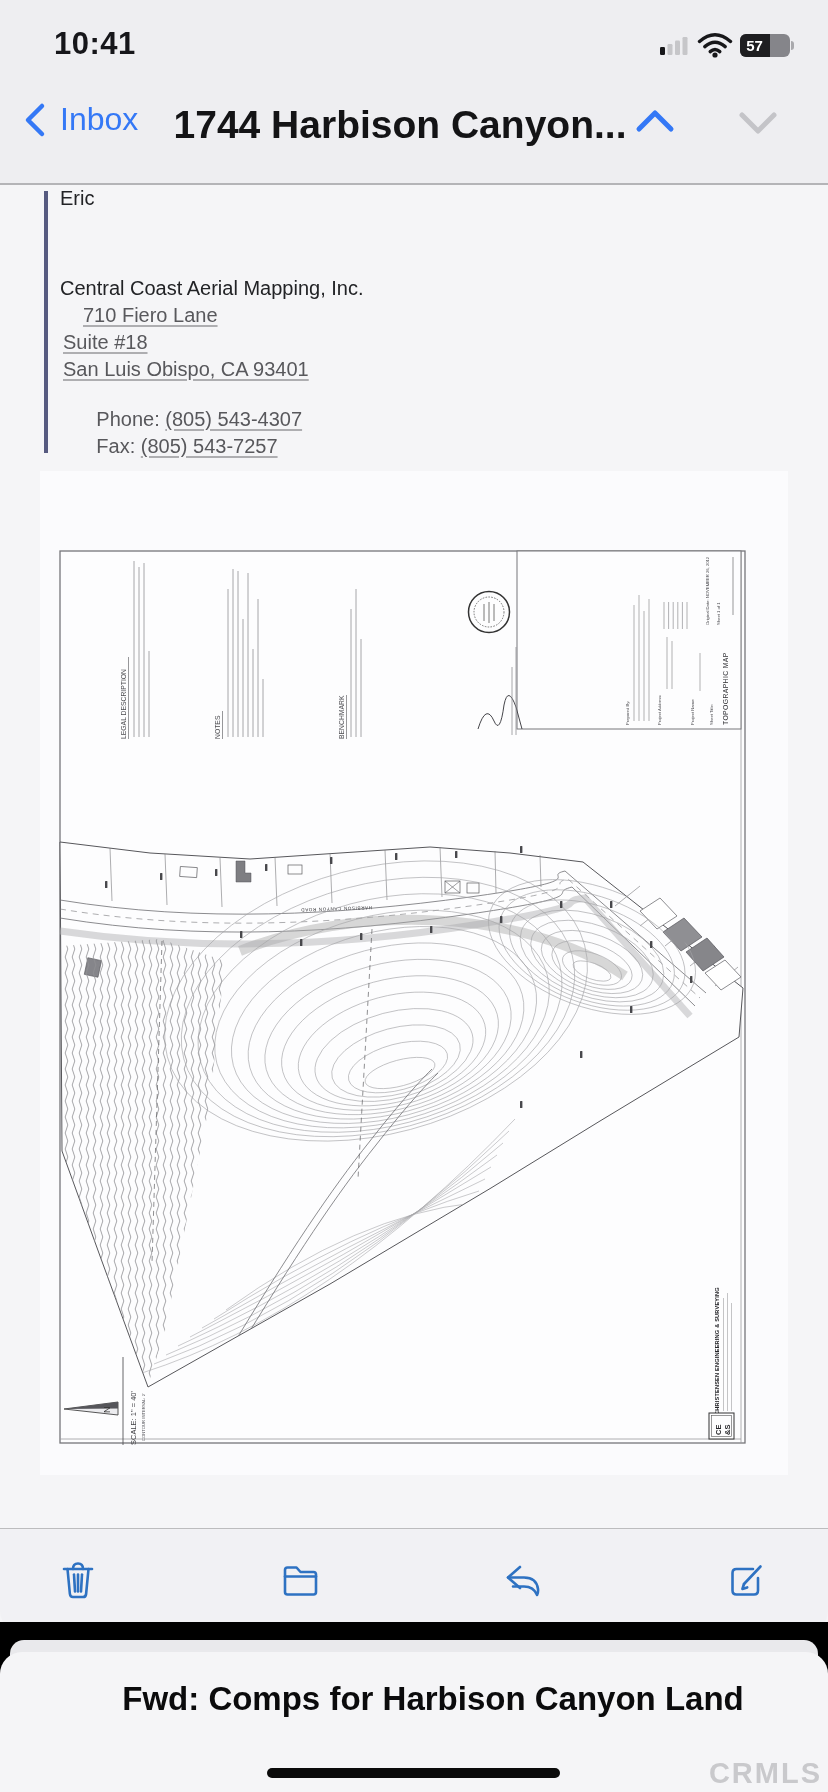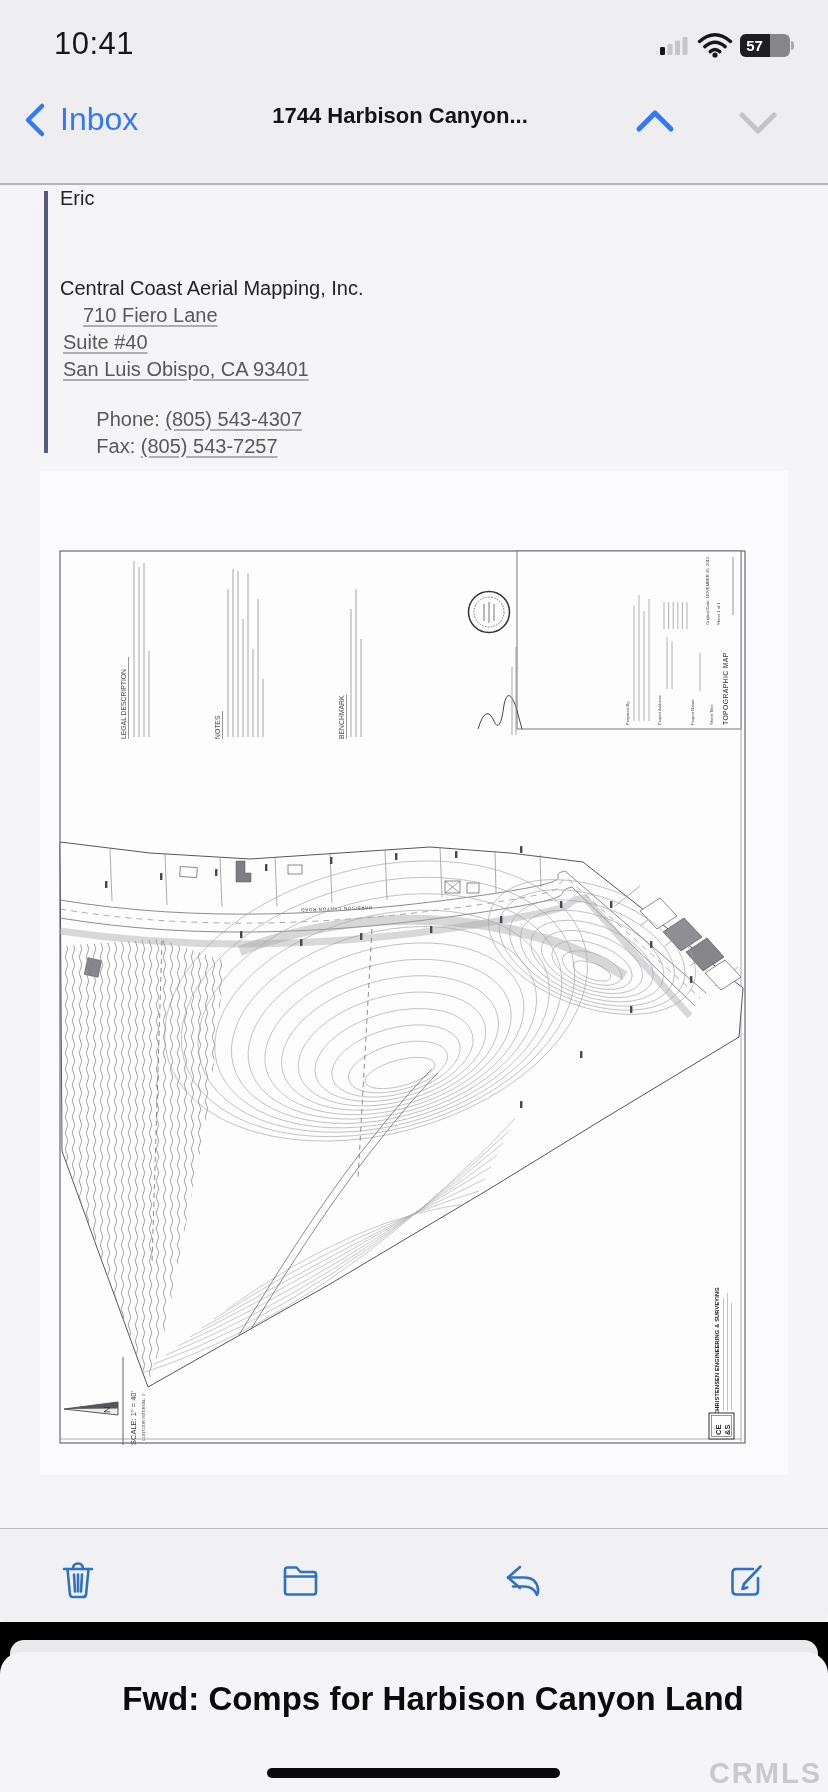--- a/index.html
+++ b/index.html
@@ -1,31 +1,31 @@
 <!DOCTYPE html>
 <html><head>
 <meta charset="utf-8">
 <style>
   html,body{margin:0;padding:0;background:#000;}
   .screen{position:relative;width:828px;height:1792px;margin:0 auto;background:#f5f5f7;
           font-family:"Liberation Sans",sans-serif;overflow:hidden;}
   
   .top-chrome{position:absolute;left:0;top:0;width:828px;height:183px;background:#eeeef1;}
   .hairline{position:absolute;left:0;top:183px;width:828px;height:1.5px;background:#b4b4b7;}
-  .time{position:absolute;left:54px;top:26px;font-size:31px;font-weight:400;color:#16161a;letter-spacing:.5px;}
+  .time{position:absolute;left:54px;top:26px;font-size:31px;font-weight:700;color:#16161a;letter-spacing:.5px;}
   .status-icons{position:absolute;right:34px;top:32px;display:flex;align-items:center;gap:7px;}
   .battery{position:relative;width:50px;height:23px;border-radius:6px;overflow:hidden;display:flex;background:#85858a;}
   .battery .pct{width:60%;background:#1e1e21;color:#fff;font-size:15px;font-weight:700;
                 display:flex;align-items:center;justify-content:center;}
   .battery-nub{width:3px;height:9px;background:#a9a9ad;border-radius:0 3px 3px 0;margin-left:1.5px;}
   
   .back-btn{position:absolute;left:24px;top:101px;display:flex;align-items:center;gap:14px;color:#3478f6;}
   .back-label{font-size:32px;}
   .nav-title{position:absolute;left:150px;top:103px;width:500px;text-align:center;
-             font-size:22px;font-weight:700;color:#141416;white-space:nowrap;}
+             font-size:39px;font-weight:700;color:#141416;white-space:nowrap;}
   .chev{position:absolute;top:103px;}
   
   .email-area{position:absolute;left:0;top:184.5px;width:828px;height:1343px;background:#f5f5f7;padding-left:28px;}
   .quote-bar{position:absolute;left:44px;top:6px;width:4px;height:262px;background:#565a80;}
   .eline{position:absolute;font-size:20px;white-space:pre;color:#222326;}
   .elink{color:#58585c;text-decoration:underline;text-decoration-color:#aeaeb1;
          text-decoration-thickness:1.5px;text-underline-offset:3px;}
   .egray{color:#58585c;}
   
   .attachment{position:absolute;left:40px;top:286px;width:748px;height:1004px;background:#fbfbfd;}
@@ -84,21 +84,21 @@
   <svg class="chev" style="left:736px;" width="44" height="40">
     <polyline points="6,12 22,28 38,12" stroke="#c4c4c8" stroke-width="5" fill="none" stroke-linecap="round" stroke-linejoin="round"></polyline>
   </svg>
   <div class="hairline"></div>
 
   <div class="email-area">
     <div class="quote-bar"></div>
     <div class="eline" style="left:60px;top:2px;">Eric</div>
     <div class="eline" style="left:60px;top:92px;">Central Coast Aerial Mapping, Inc.</div>
     <div class="eline elink" style="left:63px;top:119px;margin-left:20px;">710 Fiero Lane</div>
-    <div class="eline elink" style="left:63px;top:146px;">Suite #40</div>
+    <div class="eline elink" style="left:63px;top:146px;">Suite #18</div>
     <div class="eline elink" style="left:63px;top:173px;">San Luis Obispo, CA 93401</div>
     <div class="eline" style="left:63px;top:200px;">
       <span class="egray">Phone: </span><span class="elink">(805) 543-4307</span>
     </div>
     <div class="eline" style="left:63px;top:227px;">
       <span class="egray">Fax: </span><span class="elink">(805) 543-7257</span>
     </div>
 
     <div class="attachment">
       <svg id="map-svg" width="748" height="1004" viewBox="40 470 748 1004">

